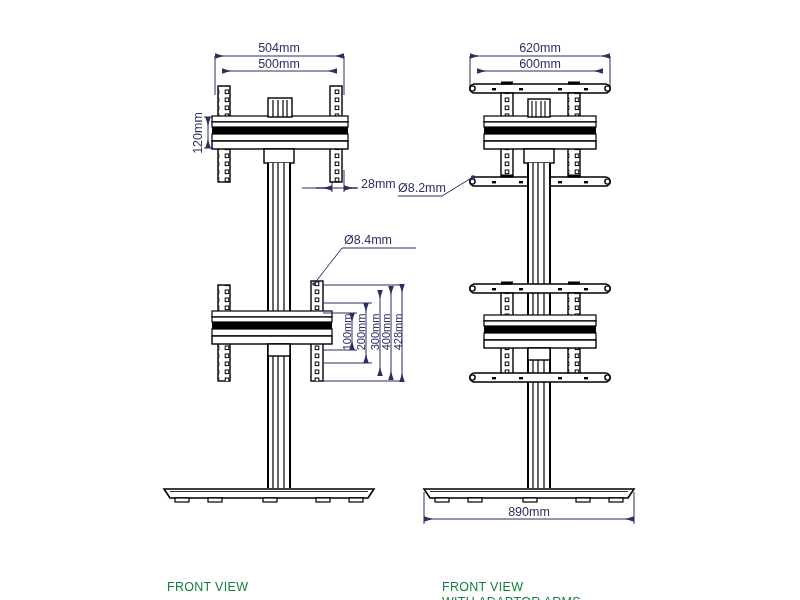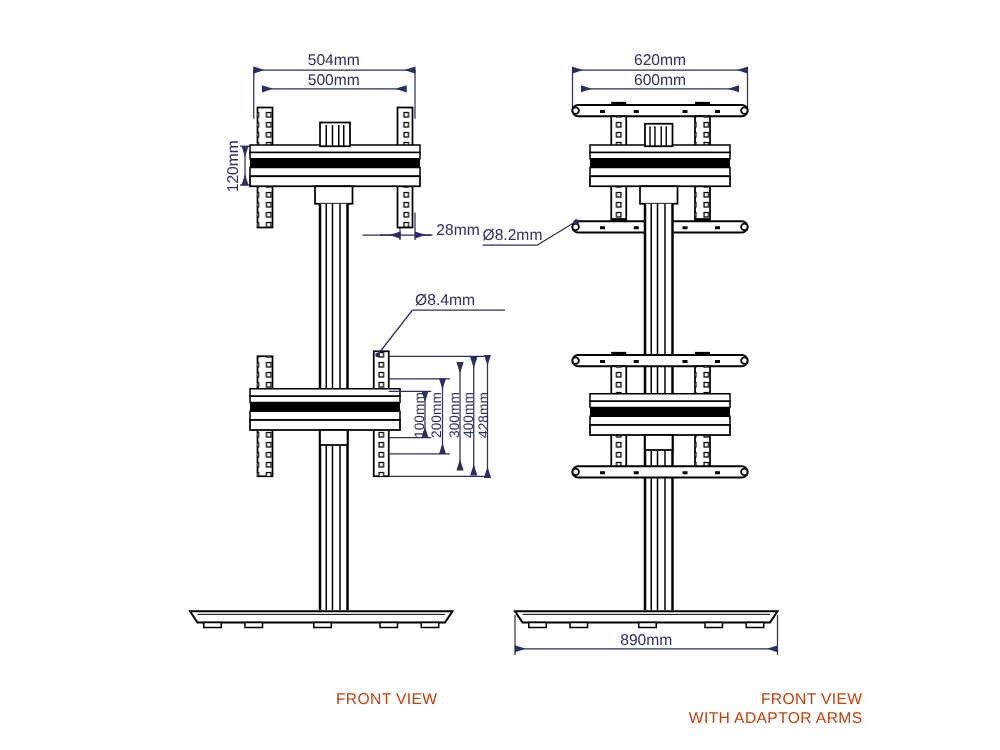--- a/index.html
+++ b/index.html
@@ -1,26 +1,27 @@
 <!DOCTYPE html>
 <html><head>
 <meta charset="utf-8">
 <style>
   html,body{margin:0;padding:0;}
   body{
     width:800px;height:600px;background:#ffffff;
     font-family:"Liberation Sans", sans-serif;
     position:relative;overflow:hidden;
   }
-  .stage{position:absolute;left:0;top:0;width:668px;height:600px;}
+  .stage{position:absolute;left:12px;top:0;width:668px;height:600px;}
   svg.draw{position:absolute;left:0;top:0;width:800px;height:600px;}
   .cap{
-    position:absolute;text-align:right;color:#c2410c;
+    position:absolute;text-align:left;color:#15803d;
     font-size:12.5px;letter-spacing:.3px;line-height:15px;
     white-space:pre-line;
+    margin-top:28px;
   }
   #cap-left{left:155px;top:552px;width:195px;}
   #cap-right{left:430px;top:552px;width:260px;}
 </style>
 </head>
 <body>
 
 <div class="stage">
 
   <svg class="draw" viewBox="0 0 800 600">

